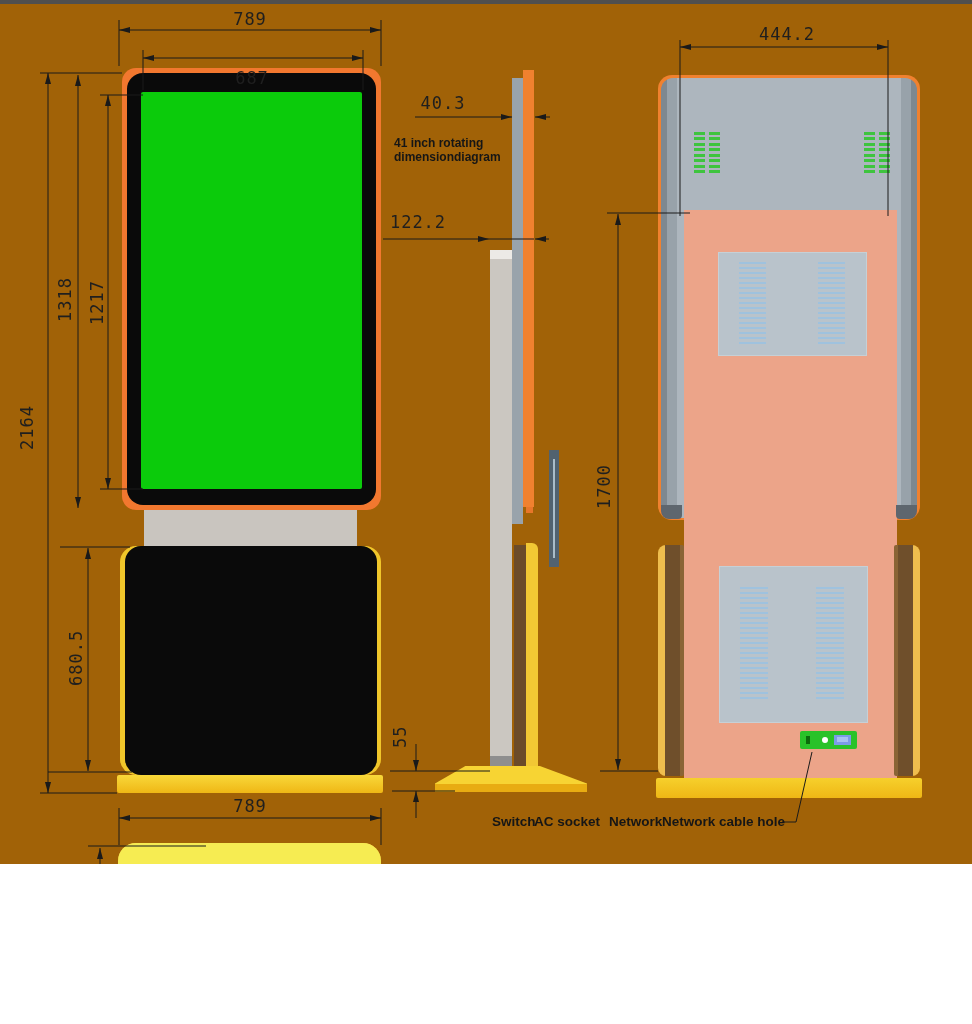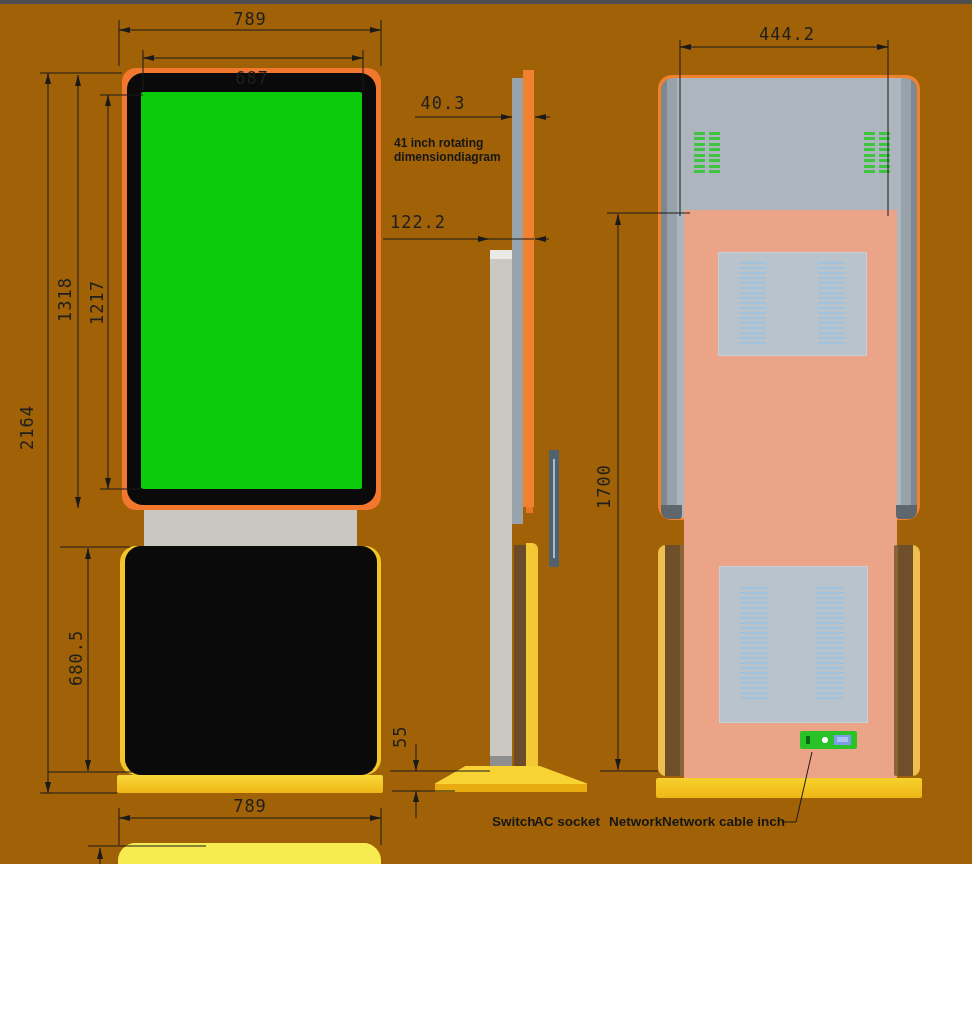--- a/index.html
+++ b/index.html
@@ -235,15 +235,15 @@
   <div class="dim" style="left:747px; top:25px; width:80px;">444.2</div>
 
   <div class="note" style="left:394px; top:136px; font-size:12px; line-height:14px;">
     <div>41 inch rotating</div>
     <div>dimensiondiagram</div>
   </div>
 
   <div class="note" style="left:492px; top:814px; font-size:13.5px;">Switch</div>
   <div class="note" style="left:534px; top:814px; font-size:13.5px;">AC socket</div>
   <div class="note" style="left:609px; top:814px; font-size:13.5px;">Network</div>
-  <div class="note" style="left:662px; top:814px; font-size:13.5px;">Network cable inch</div>
+  <div class="note" style="left:662px; top:814px; font-size:13.5px;">Network cable hole</div>
 
 </div>
 
 </body></html>

